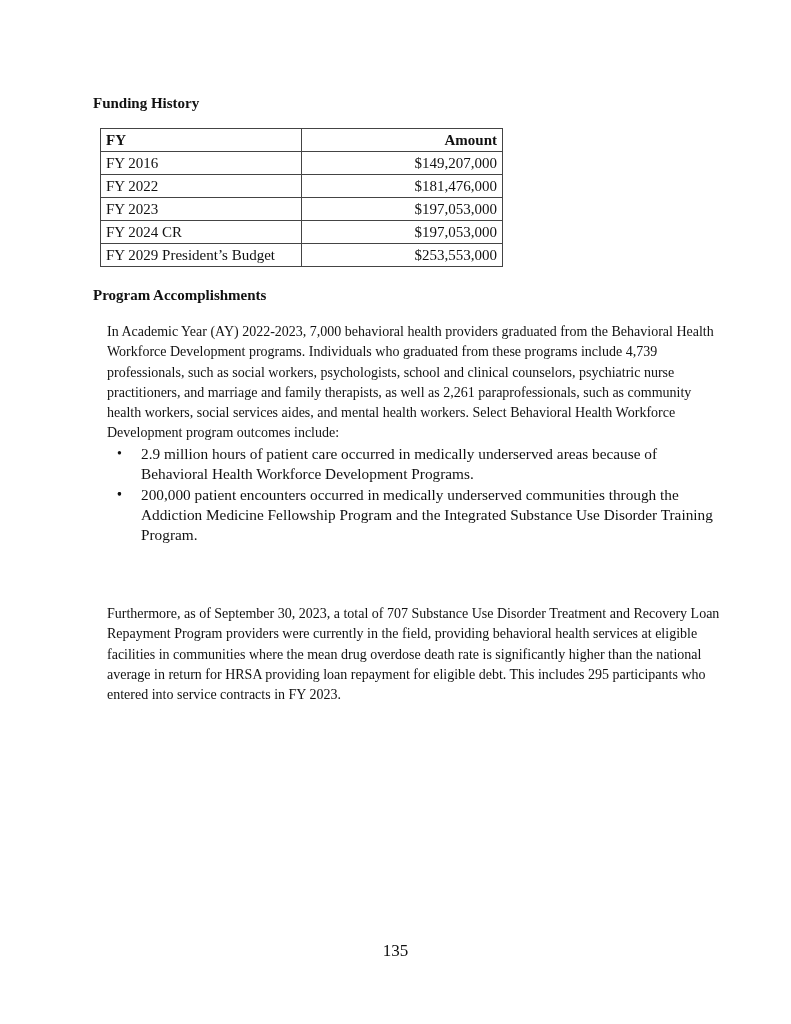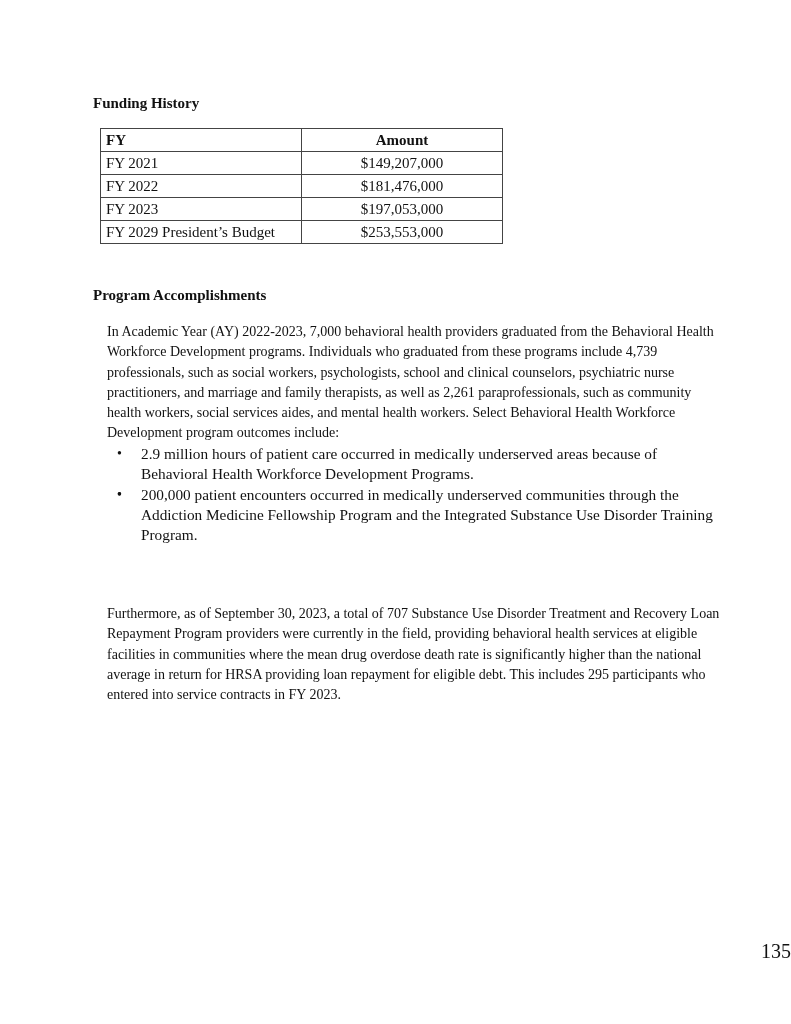--- a/index.html
+++ b/index.html
@@ -44,21 +44,21 @@
       height: 22px;
       padding: 0 5px;
       line-height: 20px;
       vertical-align: middle;
     }
     table.funding th.col-fy, table.funding td.col-fy {
       width: 190px;
       text-align: left;
     }
     table.funding th.col-amt, table.funding td.col-amt {
-      text-align: center;
+      text-align: right;
     }
     table.funding th { font-weight: bold; }
 
     .para {
       position: absolute;
       left: 107px;
       width: 620px;
       font-size: 14px;
       line-height: 20.3px;
       margin: 0;
@@ -88,50 +88,54 @@
       left: 24px;
       top: 0;
       font-size: 14px;
     }
 
     .page-number {
       position: absolute;
       top: 942px;
       left: 0;
       width: 791px;
-      text-align: right;
-      font-size: 20px;
+      text-align: center;
+      font-size: 17px;
       line-height: 18px;
     }
   </style>
 </head>
 <body>
 
 <div class="page">
 
   <h3 id="h-funding" class="heading">Funding History</h3>
 
   <table class="funding">
     <thead>
       <tr>
         <th class="col-fy">FY</th>
         <th class="col-amt">Amount</th>
       </tr>
     </thead>
     <tbody>
       <tr>
-        <td class="col-fy">FY 2021</td>
+        <td class="col-fy">FY 2016</td>
         <td class="col-amt">$149,207,000</td>
       </tr>
       <tr>
         <td class="col-fy">FY 2022</td>
         <td class="col-amt">$181,476,000</td>
       </tr>
       <tr>
         <td class="col-fy">FY 2023</td>
+        <td class="col-amt">$197,053,000</td>
+      </tr>
+      <tr>
+        <td class="col-fy">FY 2024 CR</td>
         <td class="col-amt">$197,053,000</td>
       </tr>
       <tr>
         <td class="col-fy">FY 2029 President’s Budget</td>
         <td class="col-amt">$253,553,000</td>
       </tr>
     </tbody>
   </table>
 
   <h3 id="h-accomp" class="heading">Program Accomplishments</h3>

